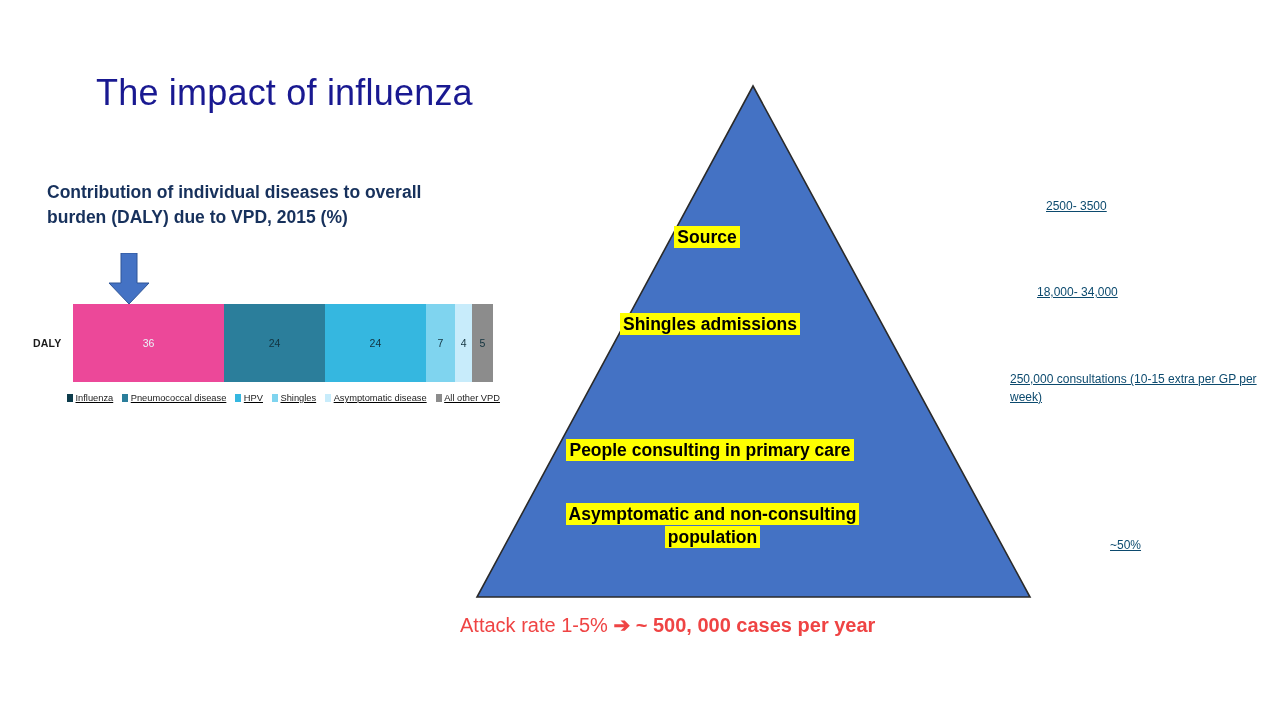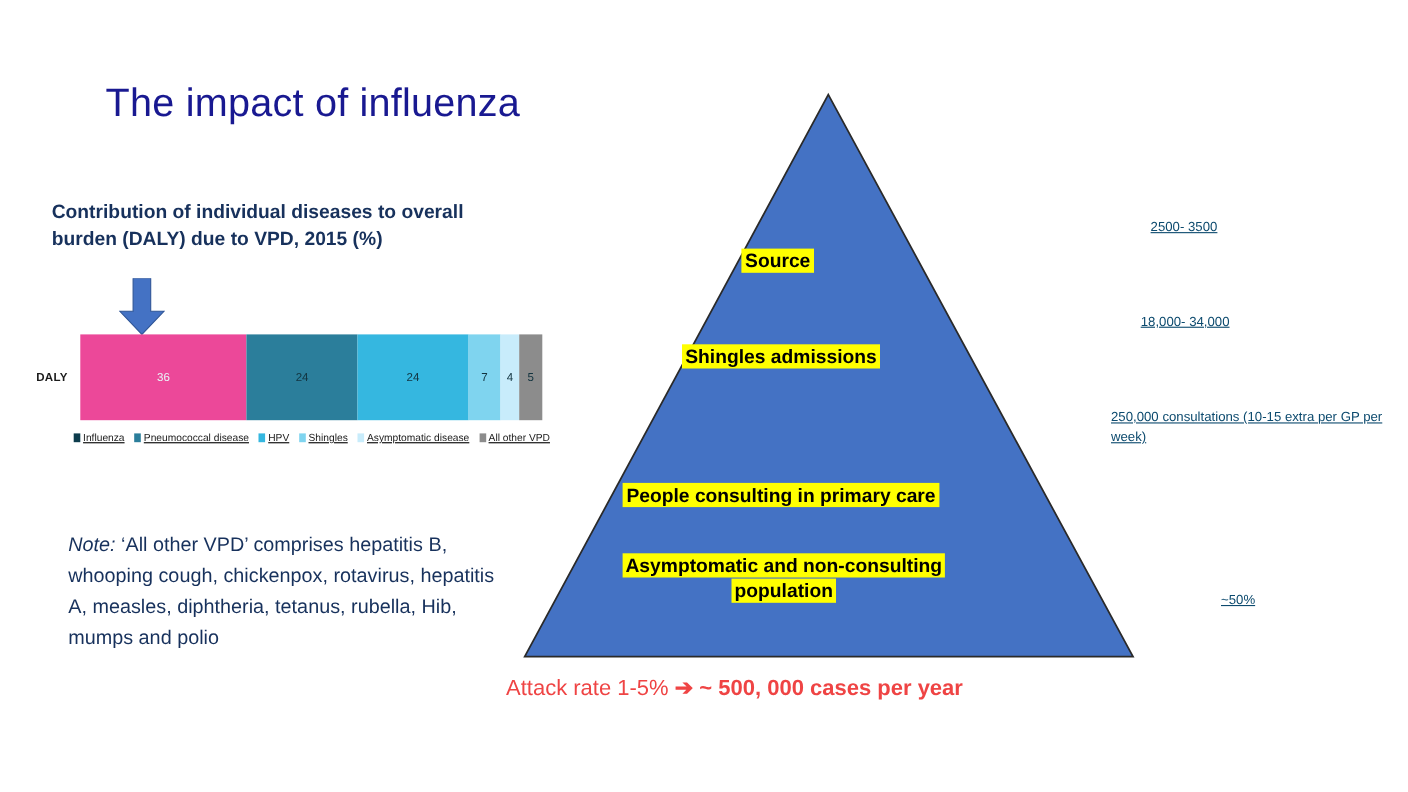--- a/index.html
+++ b/index.html
@@ -253,23 +253,20 @@
         <span>Asymptomatic disease</span>
       </div>
       <div class="legend-item">
         <span class="legend-swatch" style="background:#8c8c8c;"></span>
         <span>All other VPD</span>
       </div>
     </div>
 
   </div>
 
-  <div class="note">
-    <span class="note-label">Note:</span><span> ‘All other VPD’ comprises hepatitis B, whooping cough, chickenpox, rotavirus, hepatitis A, measles, diphtheria, tetanus, rubella, Hib, mumps and polio</span>
-  </div>
 
   <div class="pyramid-wrap">
     <svg class="pyramid-svg" viewBox="0 0 600 530" preserveAspectRatio="none" aria-hidden="true">
       <polygon points="298,8 575,519 22,519" fill="#4472C4" stroke="#2a2a2a" stroke-width="1.6"></polygon>
     </svg>
 
     <div class="pyr-label lbl-deaths">
       <span>Source</span>
     </div>
     <div class="pyr-label lbl-hosp">

